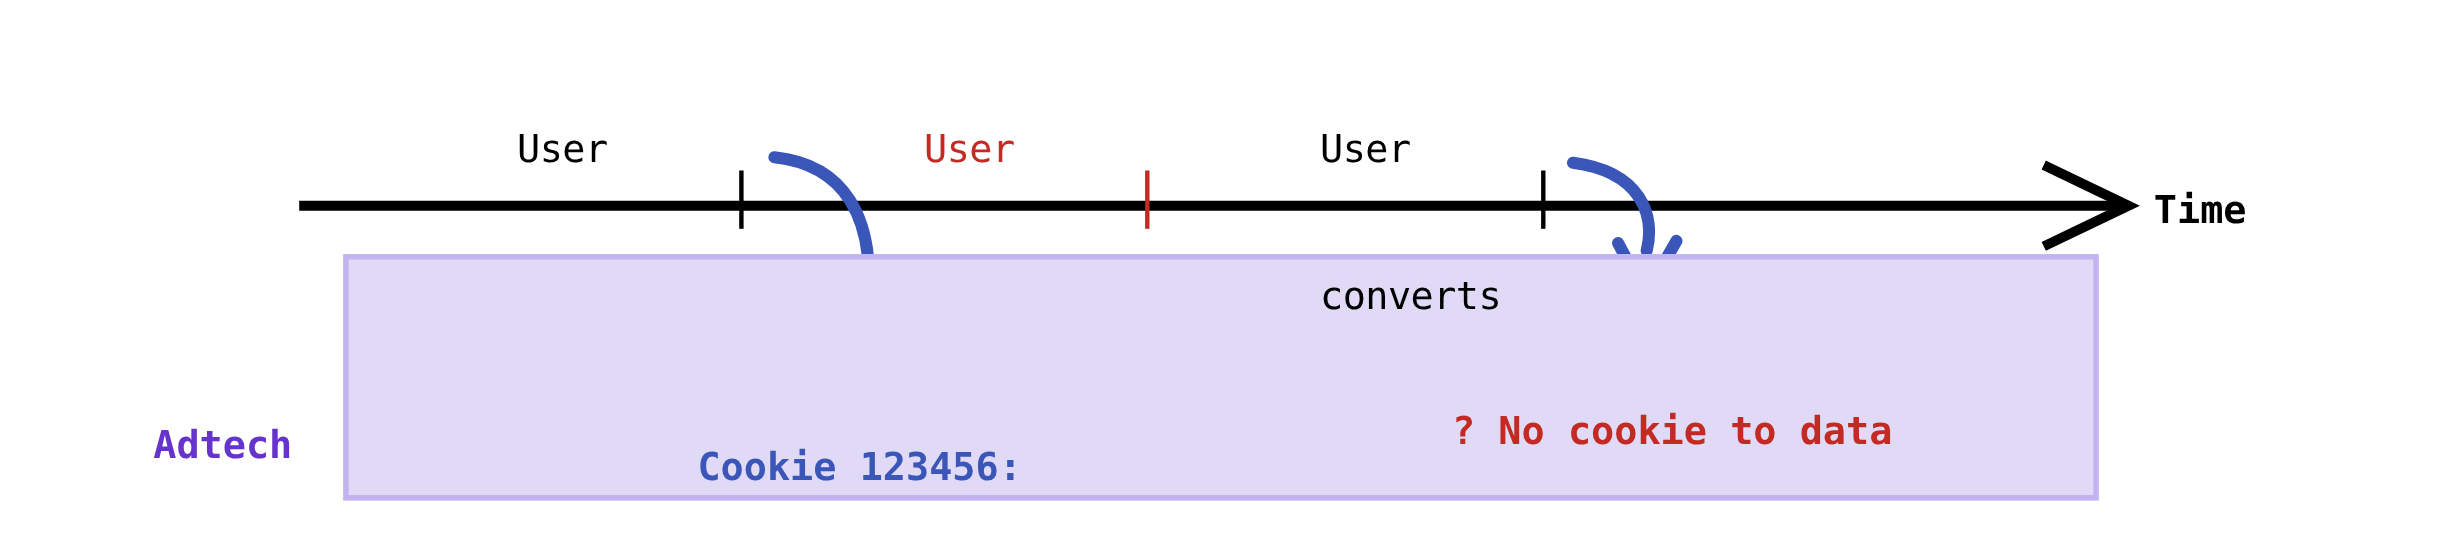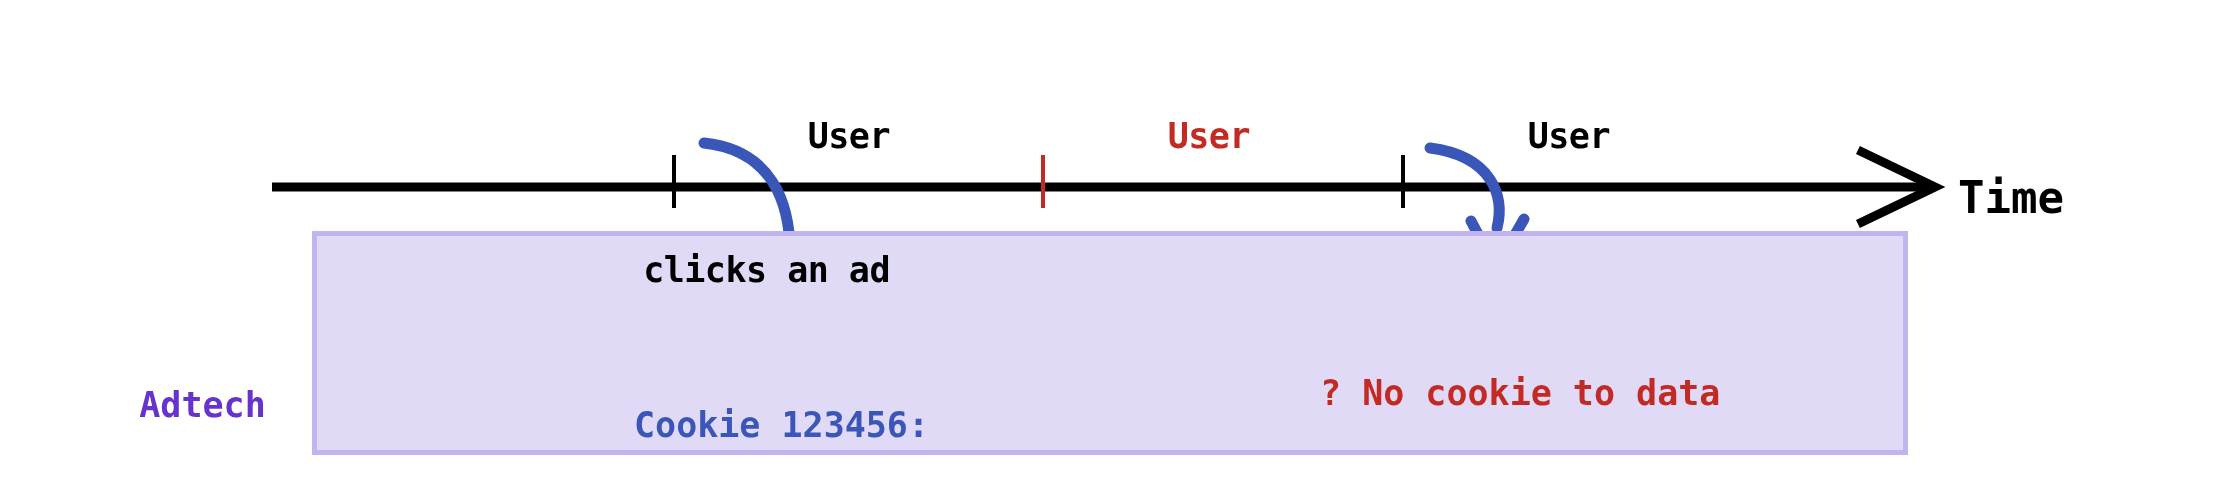--- a/index.html
+++ b/index.html
@@ -27,37 +27,37 @@
   }
   .txt {
     position: absolute;
     white-space: pre;
     font-family: "DejaVu Sans Mono", "Liberation Mono", monospace;
     line-height: 1.28;
   }
 
   
   .event-label {
-    text-align: right;
+    text-align: left;
     font-size: 35px;
-    font-weight: 700;
+    font-weight: 400;
     letter-spacing: -0.5px;
   }
   .event-label.black { color: #000000; }
   .event-label.red   { color: #C22A23; }
 
   #label-click    { left: 470px; top: 24px;  width: 420px; }
   #label-clear    { left: 840px; top: 24px;  width: 410px; }
   #label-converts { left: 1200px; top: 24px; width: 410px; }
 
   
   #time-caption {
     left: 1958px;
     top: 170px;
-    font-size: 44px;
+    font-size: 35px;
     font-weight: 700;
     color: #000000;
   }
 
   
   #adtech-label {
     left: 100px;
     top: 293px;
     width: 205px;
     text-align: center;
@@ -119,29 +119,29 @@
 
   <div id="server-band"></div>
 
   <div class="txt" id="adtech-label">
     <span class="note-line">Adtech</span>
     
   </div>
 
   <div class="txt event-label black" id="label-click">
     <span class="note-line">User</span>
-    <span class="note-line">clicks an ad</span>
   </div>
 
   <div class="txt event-label red" id="label-clear">
     <span class="note-line">User</span>
   </div>
 
   <div class="txt event-label black" id="label-converts">
     <span class="note-line">User</span>
+    <span class="note-line">converts</span>
   </div>
 
   <div class="txt" id="time-caption">Time</div>
 
   <div class="txt" id="cookie-note">
     <span class="note-line">Cookie 123456:</span>
     
   </div>
 
   <div class="txt" id="no-cookie-note">

